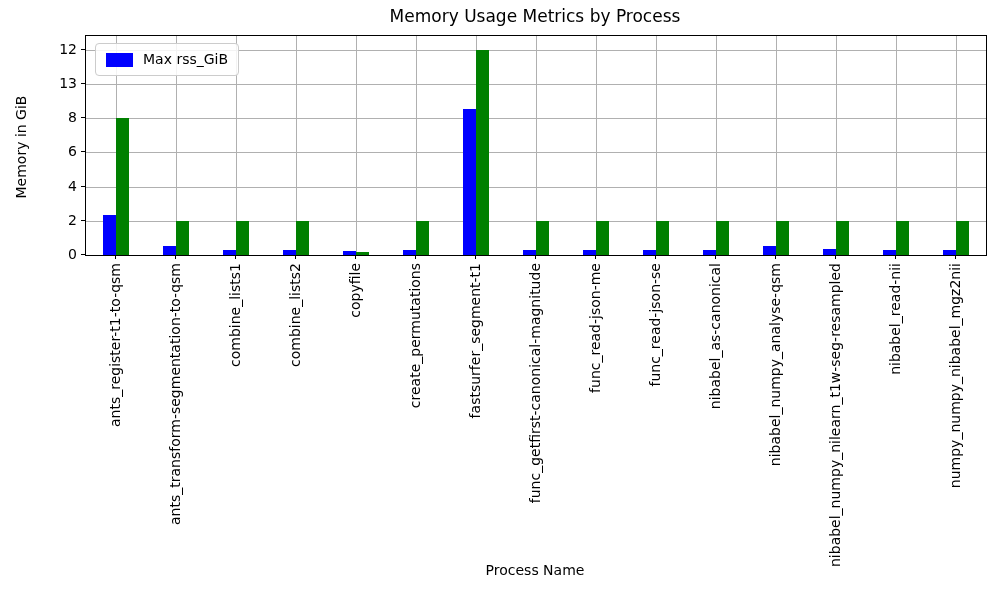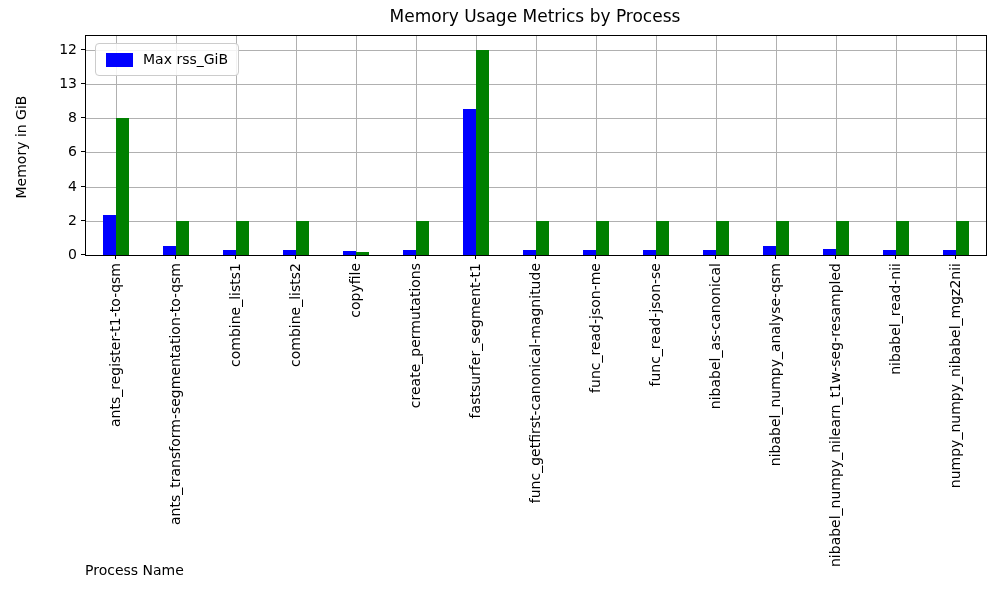--- a/index.html
+++ b/index.html
@@ -30,21 +30,21 @@
     transform: translateX(-50%) rotate(180deg);
     font-size: 14px; white-space: nowrap; line-height: 15px;
   }
   #ylabel {
     position: absolute; left: 13px; top: 147px;
     writing-mode: vertical-rl; transform: translateY(-50%) rotate(180deg);
     font-size: 14px; white-space: nowrap;
   }
   #xlabel {
     position: absolute; left: 85px; top: 562px; width: 900px;
-    text-align: left; font-size: 14px;
+    text-align: center; font-size: 14px;
   }
   #legend {
     position: absolute; left: 9px; top: 7px; z-index: 5;
     background: rgba(255,255,255,0.85); border: 1px solid #cccccc;
     border-radius: 4px; padding: 8px 10px;
     display: flex; flex-direction: column; gap: 10px;
   }
   .legend-row { display: flex; align-items: flex-end; gap: 10px; font-size: 14px; line-height: 15px; }
   .legend-swatch { width: 27px; height: 14px; display: inline-block; }
 </style>

